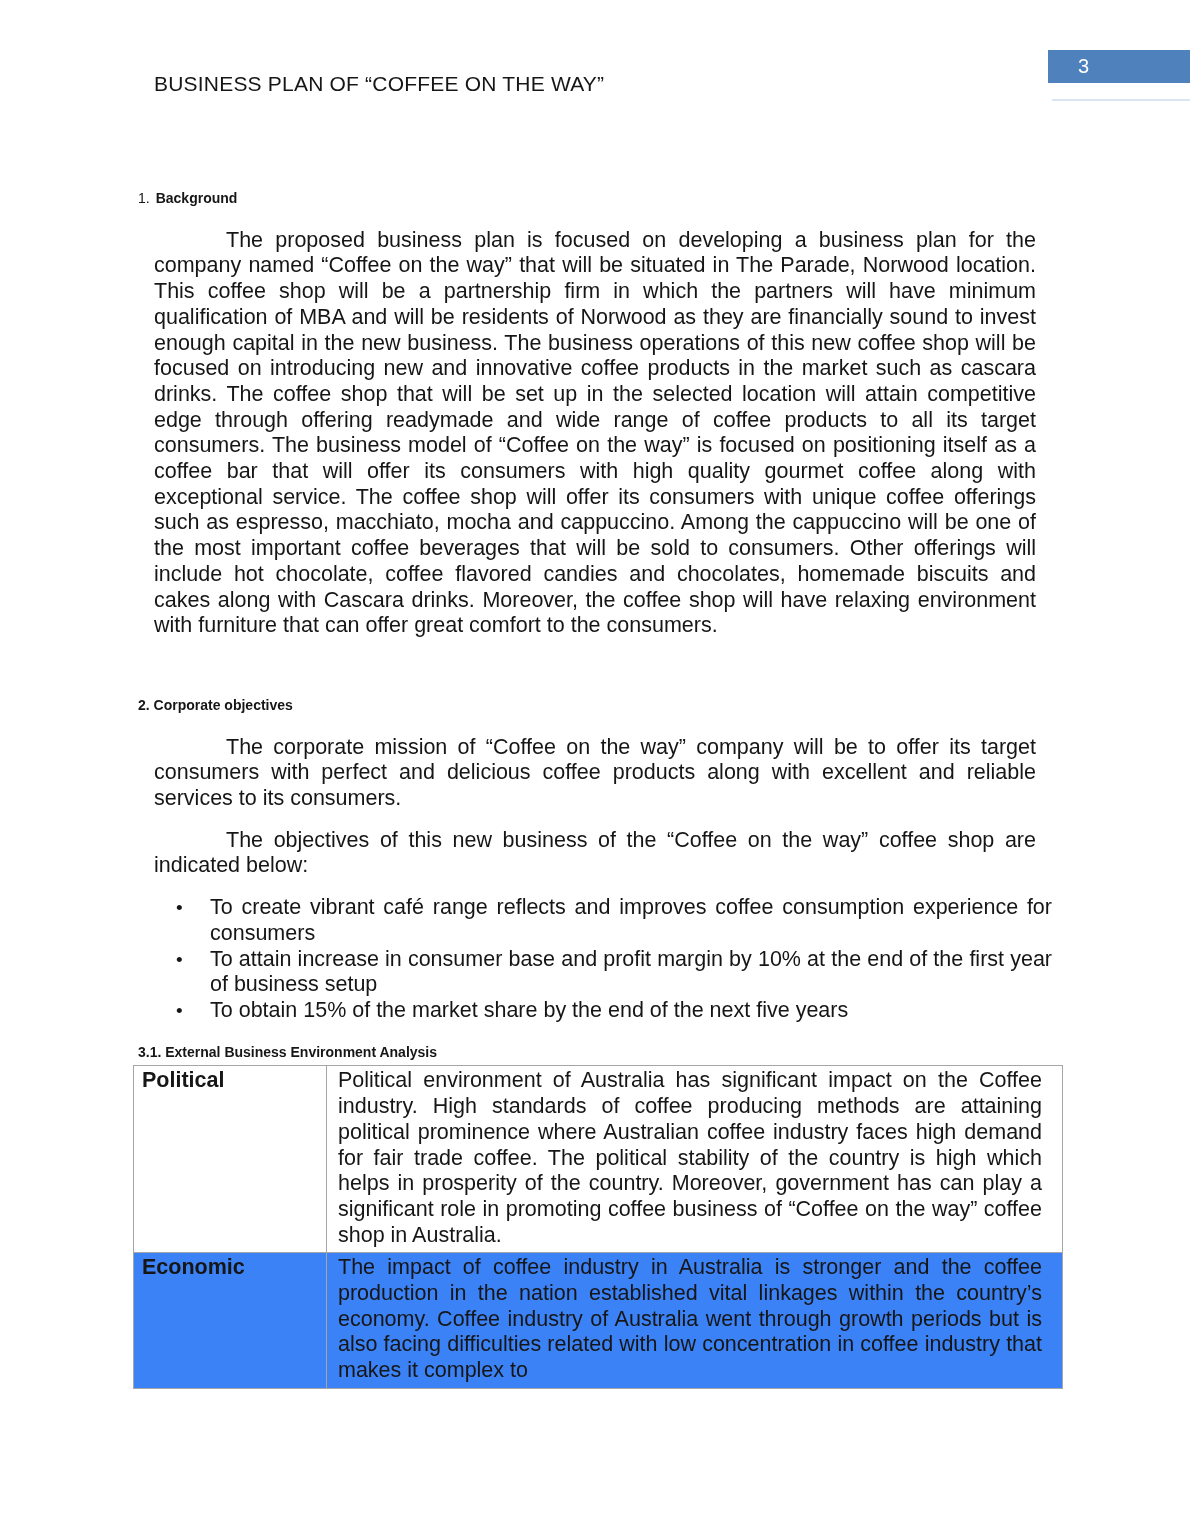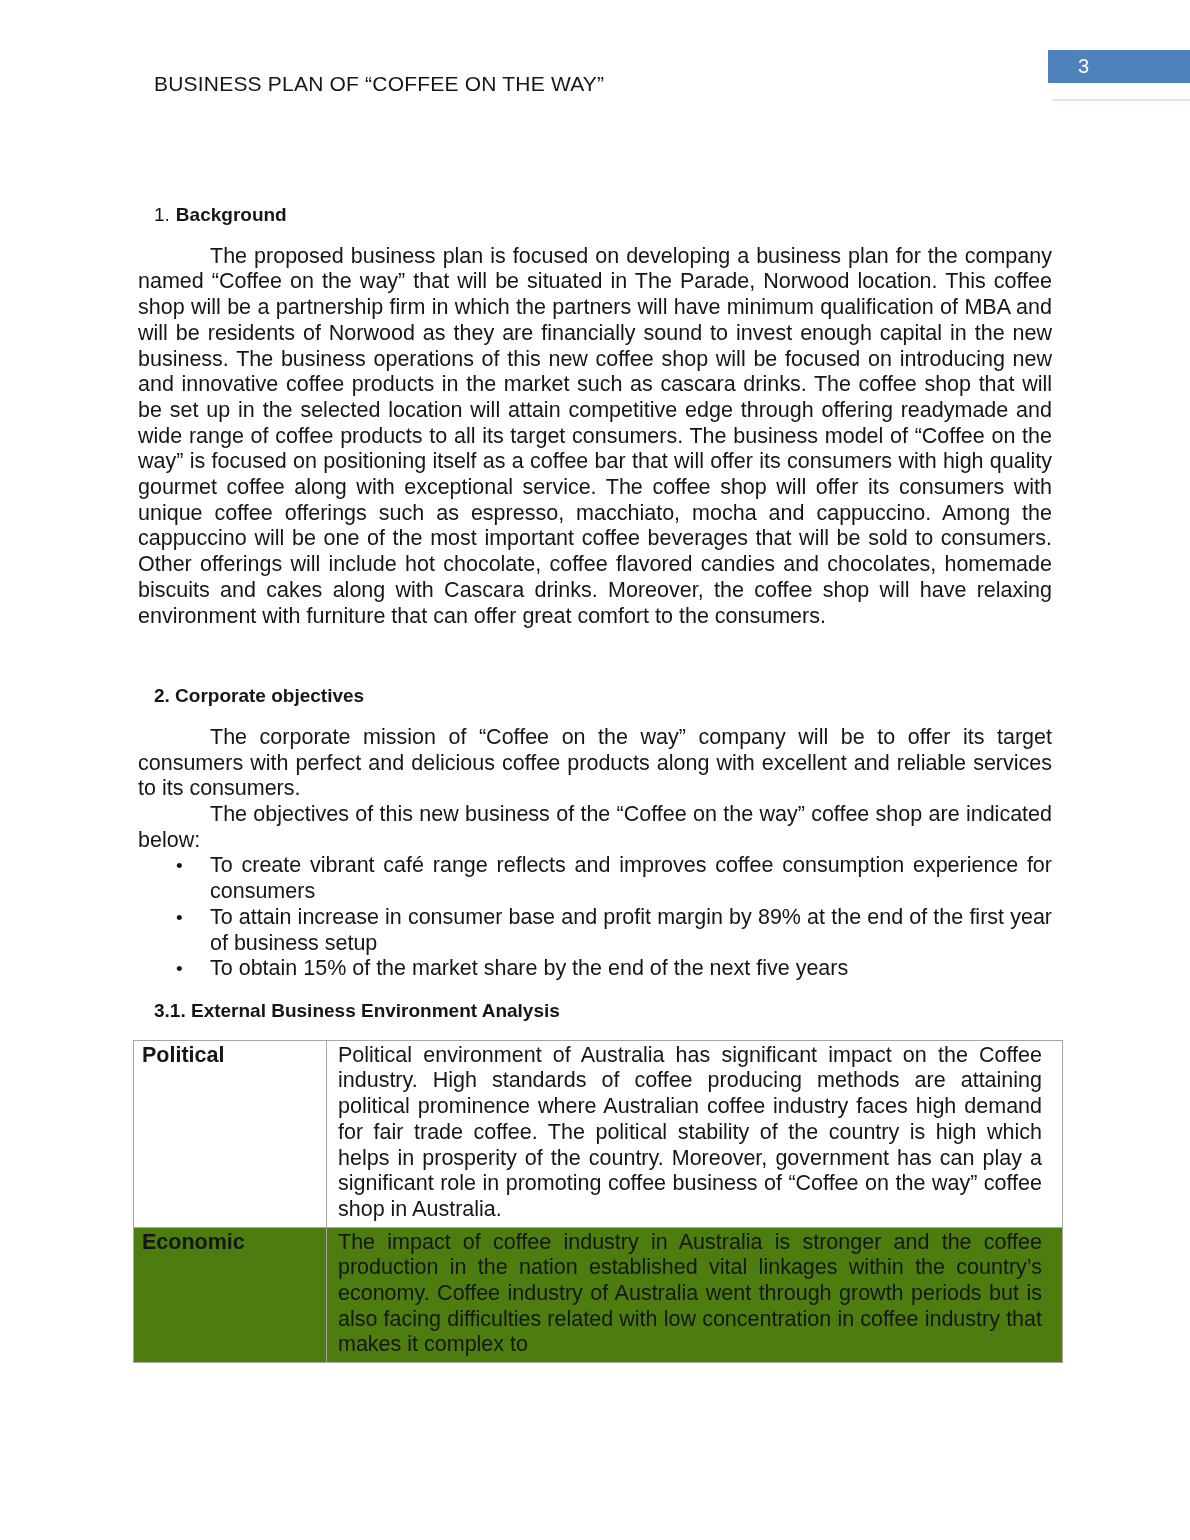--- a/index.html
+++ b/index.html
@@ -48,27 +48,27 @@
   
   .content {
     position: absolute;
     left: 138px;
     top: 186px;
     width: 914px;
     font-size: 21.5px;
     line-height: 25.7px;
   }
   .content p {
-    margin: 0;
+    margin: 16px;
     text-align: justify;
     text-indent: 72px;
   }
   .sec-heading {
-    margin: 16px;
-    font-size: 19px;
+    margin: 0;
+    font-size: 14px;
     line-height: 25.7px;
     font-weight: bold;
   }
   .sec1-heading { font-weight: normal; }
   .sec1-heading .sec-num { font-weight: normal; margin-right: 6px; }
   .sec1-heading .sec-title { font-weight: bold; }
 
   .mt-sec2   { margin-top: 54px; }
   .mt-para   { margin-top: 18px; }
   .mt-list   { margin-top: 17px; }
@@ -106,21 +106,21 @@
     line-height: 25.7px;
     padding: 2px 20px 4px 11px;
   }
   td.row-label {
     width: 164px;
     font-weight: bold;
     padding-left: 8px !important;
     text-align: left;
   }
   td.row-text { text-align: justify; }
-  tr.alt-row td { background: #4d7c0f; }
+  tr.alt-row td { background: #3b82f6; }
 </style>
 </head>
 <body>
 
 <div class="page">
 
   <span class="header-title">BUSINESS PLAN OF “COFFEE ON THE WAY”</span>
   <div class="page-number-bar">
     <span>3</span>
   </div>
@@ -135,21 +135,21 @@
     <p>The corporate mission of “Coffee on the way” company will be to offer its target consumers with perfect and delicious coffee products along with excellent and reliable services to its consumers.</p>
     <p class="mt-para">The objectives of this new business of the “Coffee on the way” coffee shop are indicated below:</p>
 
     <ul class="objectives mt-list">
       <li>
         <span class="bullet">•</span>
         <span class="li-text">To create vibrant café range reflects and improves coffee consumption experience for consumers</span>
       </li>
       <li>
         <span class="bullet">•</span>
-        <span class="li-text">To attain increase in consumer base and profit margin by 89% at the end of the first year of business setup</span>
+        <span class="li-text">To attain increase in consumer base and profit margin by 10% at the end of the first year of business setup</span>
       </li>
       <li>
         <span class="bullet">•</span>
         <span class="li-text">To obtain 15% of the market share by the end of the next five years</span>
       </li>
     </ul>
 
 
     <h2 class="sec-heading mt-sec31">3.1. External Business Environment Analysis</h2>
 

